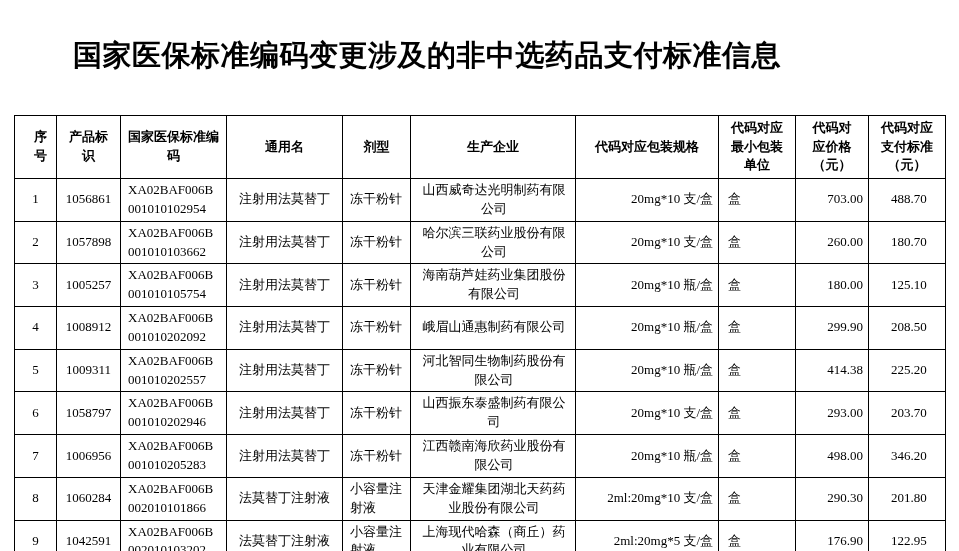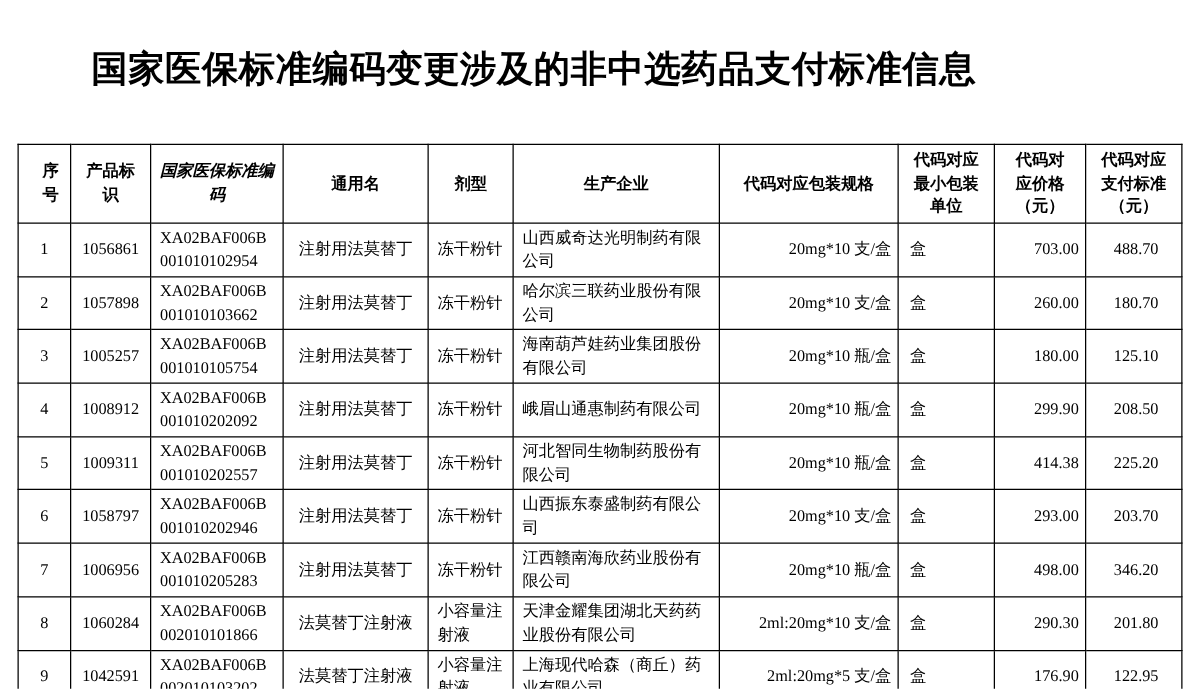--- a/index.html
+++ b/index.html
@@ -46,27 +46,27 @@
   thead tr { height: 63px; }
   tbody tr { height: 41px; }
   th {
     font-weight: bold;
     text-align: center;
     padding: 2px 7px;
   }
   td { padding: 2px 5px; }
   
   th.h0 { padding: 2px 19px; }  
-  th.h2 { padding: 2px 2px; font-style: italic; }  
+  th.h2 { padding: 2px 2px; }  
   th.h8 { padding: 2px 14px; }  
   
   td.c0, td.c1, td.c3 { text-align: center; }
   td.c2 { text-align: left; word-break: break-all; padding: 2px 7px; margin-left: 40px; }
   td.c4 { text-align: left; padding-left: 7px; }
-  td.c5 { text-align: left; padding-left: 7px; }
+  td.c5 { text-align: center; padding-left: 7px; }
   td.c6 { text-align: right; padding-left: 7px; }
   td.c7 { text-align: left; padding-left: 9px; }
   td.c8 { text-align: right; padding-left: 9px; }
   td.c9 { text-align: left; padding-left: 22px; }
 </style>
 </head>
 <body>
 
 <div class="page-title">国家医保标准编码变更涉及的非中选药品支付标准信息</div>
 

